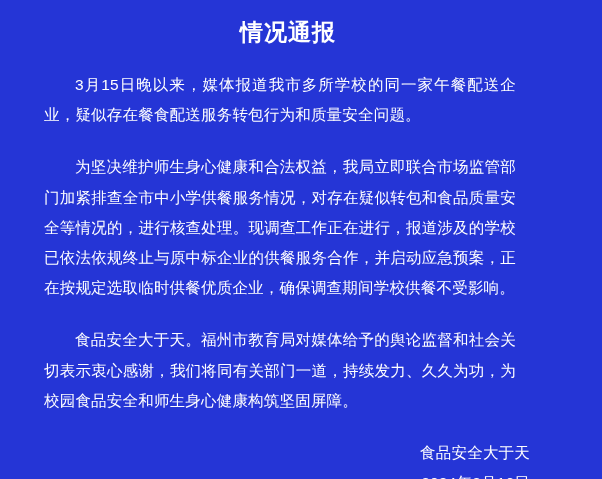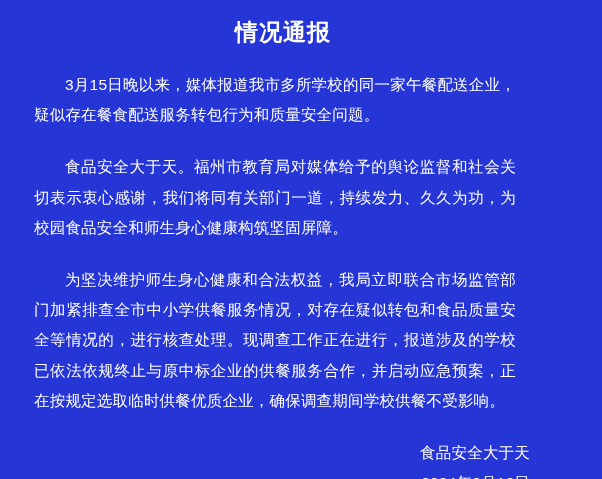--- a/index.html
+++ b/index.html
@@ -11,21 +11,21 @@
     height: 479px;
     background: #2535d6;
     font-family: "Liberation Sans", "DejaVu Sans", sans-serif;
     color: #ffffff;
     overflow: hidden;
   }
   .notice {
     box-sizing: border-box;
     width: 566px;
     height: 479px;
-    padding: 14px 34px 18px 34px;
+    padding: 14px 34px 18px 44px;
     display: flex;
     flex-direction: column;
     background: #2535d6;
   }
   .notice-title {
     text-align: center;
     font-size: 23px;
     font-weight: bold;
     letter-spacing: 1px;
     margin: 4px 0 22px 0;
@@ -59,22 +59,22 @@
 </style>
 </head>
 <body>
 
 <div class="notice">
 
   <div class="notice-title">情况通报</div>
 
   <div class="body-block">
     <p class="para">3月15日晚以来，媒体报道我市多所学校的同一家午餐配送企业，疑似存在餐食配送服务转包行为和质量安全问题。</p>
+    <p class="para">为坚决维护师生身心健康和合法权益，我局立即联合市场监管部门加紧排查全市中小学供餐服务情况，对存在疑似转包和食品质量安全等情况的，进行核查处理。现调查工作正在进行，报道涉及的学校已依法依规终止与原中标企业的供餐服务合作，并启动应急预案，正在按规定选取临时供餐优质企业，确保调查期间学校供餐不受影响。</p>
     <p class="para">食品安全大于天。福州市教育局对媒体给予的舆论监督和社会关切表示衷心感谢，我们将同有关部门一道，持续发力、久久为功，为校园食品安全和师生身心健康构筑坚固屏障。</p>
-    <p class="para">为坚决维护师生身心健康和合法权益，我局立即联合市场监管部门加紧排查全市中小学供餐服务情况，对存在疑似转包和食品质量安全等情况的，进行核查处理。现调查工作正在进行，报道涉及的学校已依法依规终止与原中标企业的供餐服务合作，并启动应急预案，正在按规定选取临时供餐优质企业，确保调查期间学校供餐不受影响。</p>
   </div>
 
   <div class="spacer"></div>
 
   <div class="signature">
     <span class="sign-line">食品安全大于天</span>
     <span class="sign-line">2024年3月16日</span>
   </div>
 
 </div>

